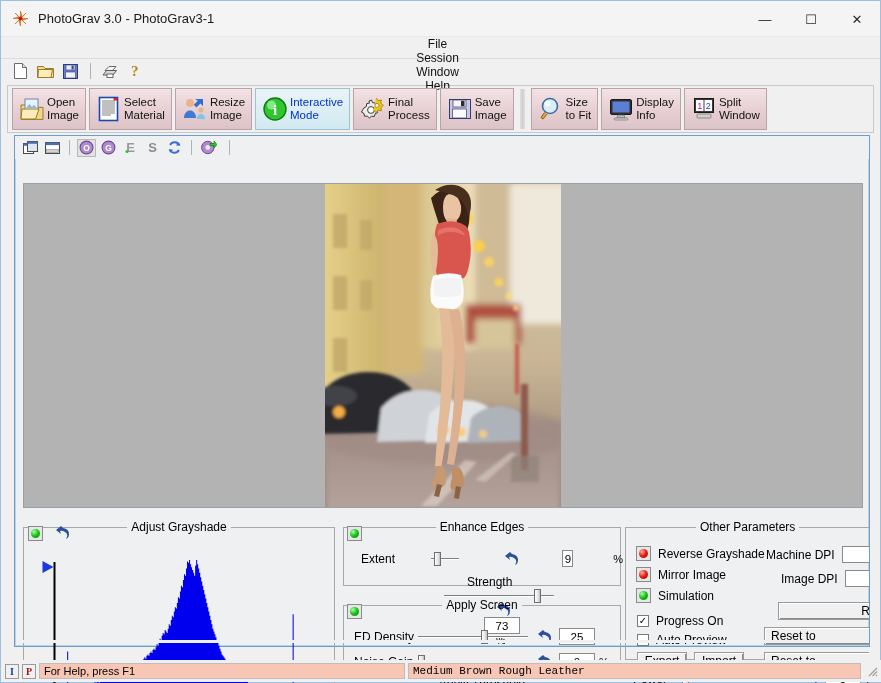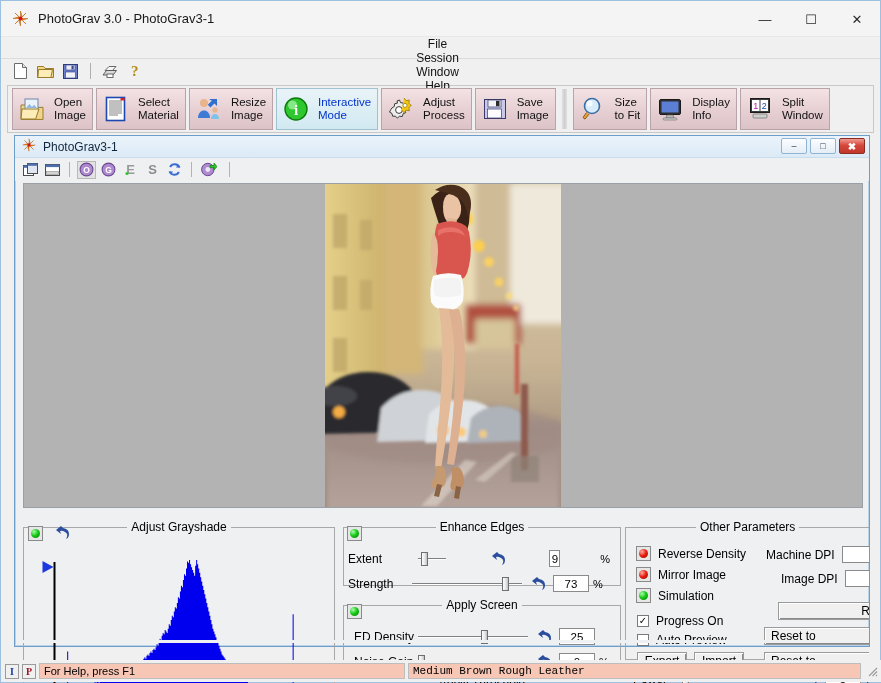--- a/index.html
+++ b/index.html
@@ -49,21 +49,21 @@
 
   
   .bigtools {
     height:48px; margin:2px 6px 0 6px; background:#f0f0f0;
     border:1px solid #c8c8c8;
     display:flex; align-items:center; padding:2px 4px; gap:3px;
   }
   .bigbtn {
     height:42px; display:flex; align-items:center; padding:0 6px;
     background:linear-gradient(180deg,#f3e2e4 0%, #e6cfd3 55%, #dcc3c8 100%);
-    border:1px solid #b9a3a8; gap:9px; cursor:default;
+    border:1px solid #b9a3a8; gap:2px; cursor:default;
   }
   .bigbtn.active {
     background:linear-gradient(180deg,#eaf4f8 0%, #dbeef4 55%, #d2e9f1 100%);
     border:1px solid #9fc2d0;
   }
   .bigbtn .lbl { font-size:11.5px; line-height:13px; color:#111; text-align:left; white-space:pre-line;}
   .bigbtn.active .lbl { color:#0033cc; }
   .bigsep { width:5px; height:40px; background:linear-gradient(90deg,#e0e0e0,#cfcfcf,#e0e0e0); margin:0 3px; }
   .bicon { width:26px; height:26px; flex:0 0 26px; position:relative; }
 
@@ -316,21 +316,21 @@
       <span class="bicon">
         <svg width="26" height="26" viewBox="0 0 26 26">
           <g fill="#ededed" stroke="#3a3a3a" stroke-width="1">
             <path d="M9 5 l2.5-1 1 2.6 2.8 0.5 0.2 2.8 2.4 1.6-1.3 2.5 1.1 2.6-2.6 1.2-0.8 2.7-2.8-0.3-2.1 1.9-2-2-2.8 0.1-0.6-2.7-2.5-1.4 1.3-2.5L3.9 12l2.4-1.5 0.4-2.8 2.8-0.6z"></path>
           </g>
           <circle cx="11" cy="14" r="3.4" fill="#fff" stroke="#3a3a3a"></circle>
           <path d="M16 2 l2.2 2.6L21.4 4l-0.6 3.2 2.6 2.2-2.6 2.2 0.6 3.2-3.2-0.6L16 16.8 l-2.2-2.6" fill="#f2c713" stroke="#9a7b08" stroke-width="0.8"></path>
           <circle cx="17" cy="9.4" r="2" fill="#fff" stroke="#9a7b08" stroke-width="0.8"></circle>
         </svg>
       </span>
-      <span class="lbl">Adjust
+      <span class="lbl">Final
 Process</span>
     </div>
 
     <div class="bigbtn">
       <span class="bicon">
         <svg width="26" height="26" viewBox="0 0 26 26">
           <rect x="2.5" y="3.5" width="21" height="19" fill="#c8c8e8" stroke="#3a3a6a"></rect>
           <rect x="6" y="4" width="13" height="7" fill="#f4f4f8" stroke="#3a3a6a" stroke-width="0.7"></rect>
           <rect x="14" y="4.8" width="3.5" height="5.4" fill="#2c2c2c"></rect>
           <rect x="5.5" y="13" width="14" height="9" fill="#fafaff" stroke="#3a3a6a" stroke-width="0.7"></rect>
@@ -377,43 +377,20 @@
           <text x="17.2" y="13" text-anchor="middle" font-family="Liberation Sans, sans-serif" font-size="9" fill="#1b49b0">2</text>
           <rect x="6" y="18" width="14" height="4" rx="1" fill="#cfcfcf" stroke="#6a6a6a" stroke-width="0.7"></rect>
         </svg>
       </span>
       <span class="lbl">Split
 Window</span>
     </div>
   </div>
 
   <div class="mdi">
-    <div class="mdi-title">
-      <span>
-        <svg width="14" height="14" viewBox="0 0 17 17">
-          <g fill="#e8820f" stroke="#b35c00" stroke-width="0.5">
-            <path d="M8.5 1 L10 6 L8.5 8.5 Z"></path>
-              <path d="M16 8.5 L11 10 L8.5 8.5 Z"></path>
-            <path d="M8.5 16 L7 11 L8.5 8.5 Z"></path>
-              <path d="M1 8.5 L6 7 L8.5 8.5 Z"></path>
-            <path d="M14 3 L10.5 6.8 L8.5 8.5 Z"></path>
-              <path d="M14 14 L10.2 10.4 L8.5 8.5 Z"></path>
-            <path d="M3 14 L6.6 10.2 L8.5 8.5 Z"></path>
-              <path d="M3 3 L6.8 6.5 L8.5 8.5 Z"></path>
-          </g>
-            <circle cx="8.5" cy="8.5" r="2" fill="#d6111b"></circle>
-        </svg>
-      </span>
-      <span class="t">PhotoGrav3-1</span>
-      <div class="mdi-wbtns">
-        <div class="mdi-wbtn">–</div>
-        <div class="mdi-wbtn">□</div>
-        <div class="mdi-wbtn close">✖</div>
-      </div>
-    </div>
 
     <div class="mdi-tools">
       <div class="mtb">
         <svg width="15" height="14" viewBox="0 0 15 14">
             <rect x="0.5" y="2.5" width="10" height="10" fill="#fff" stroke="#4a4a4a"></rect>
             <rect x="0.5" y="2.5" width="10" height="2.3" fill="#4d6fb0"></rect>
             <rect x="4.5" y="0.5" width="10" height="10" fill="#dfe6f2" stroke="#4a4a4a"></rect>
             <rect x="4.5" y="0.5" width="10" height="2.3" fill="#4d6fb0"></rect>
           </svg>
       </div>
@@ -605,36 +582,36 @@
         </div>
 
       </fieldset>
 
       <fieldset class="gb" style="left:320px; top:8px; width:278px; height:66px;">
         <legend>Enhance Edges</legend>
         <div class="ledbox" style="left:3px; top:-8px;">
           <span class="led green"></span>
         </div>
 
-        <div class="fieldrow" style="left:4px; top:16px; width:262px;gap:36px;">
+        <div class="fieldrow" style="left:17px; top:16px; width:262px;gap:36px;">
           <span class="flabel" style="width:64px">Extent</span>
           <span class="slider" style="width:110px">
             <span class="track"></span>
             <span class="thumb" style="left:12%"></span>
           </span>
           <span class="undo" style="margin-left:10px">
             <svg width="15" height="14" viewBox="0 0 15 14">
                 <path d="M7 2 q6 1 6 6 q0 4 -3 5 q3-5 -1-7 q-3-2 -5-1 l1 3 -5-4 5-4z" fill="#2b4f9e"></path>
               </svg>
           </span>
           <span class="numbox" style="width:36px; margin-left:6px;">9</span>
           <span class="pct">%</span>
         </div>
 
-        <div class="fieldrow" style="left:4px; top:41px; width:262px;">
+        <div class="fieldrow" style="left:24px; top:41px; width:262px;flex-direction:column;">
           <span class="flabel" style="width:64px">Strength</span>
           <span class="slider" style="width:110px">
             <span class="track"></span>
             <span class="thumb" style="left:82%"></span>
           </span>
           <span class="undo" style="margin-left:10px">
             <svg width="15" height="14" viewBox="0 0 15 14">
                 <path d="M7 2 q6 1 6 6 q0 4 -3 5 q3-5 -1-7 q-3-2 -5-1 l1 3 -5-4 5-4z" fill="#2b4f9e"></path>
               </svg>
           </span>
@@ -685,21 +662,21 @@
 
       </fieldset>
 
       <fieldset class="gb" style="left:602px; top:8px; width:300px; height:140px;">
         <legend style="margin-left:70px;">Other Parameters</legend>
 
         <div class="fieldrow" style="left:10px; top:12px;">
           <span class="ledbox" style="position:relative; left:0; top:0;">
             <span class="led red"></span>
           </span>
-          <span class="flabel" style="margin-left:7px">Reverse Density</span>
+          <span class="flabel" style="margin-left:7px">Reverse Grayshade</span>
         </div>
         <div class="fieldrow" style="left:10px; top:33px;">
           <span class="ledbox" style="position:relative; left:0; top:0;">
             <span class="led red"></span>
           </span>
           <span class="flabel" style="margin-left:7px">Mirror Image</span>
         </div>
         <div class="fieldrow" style="left:10px; top:54px;">
           <span class="ledbox" style="position:relative; left:0; top:0;">
             <span class="led green"></span>

